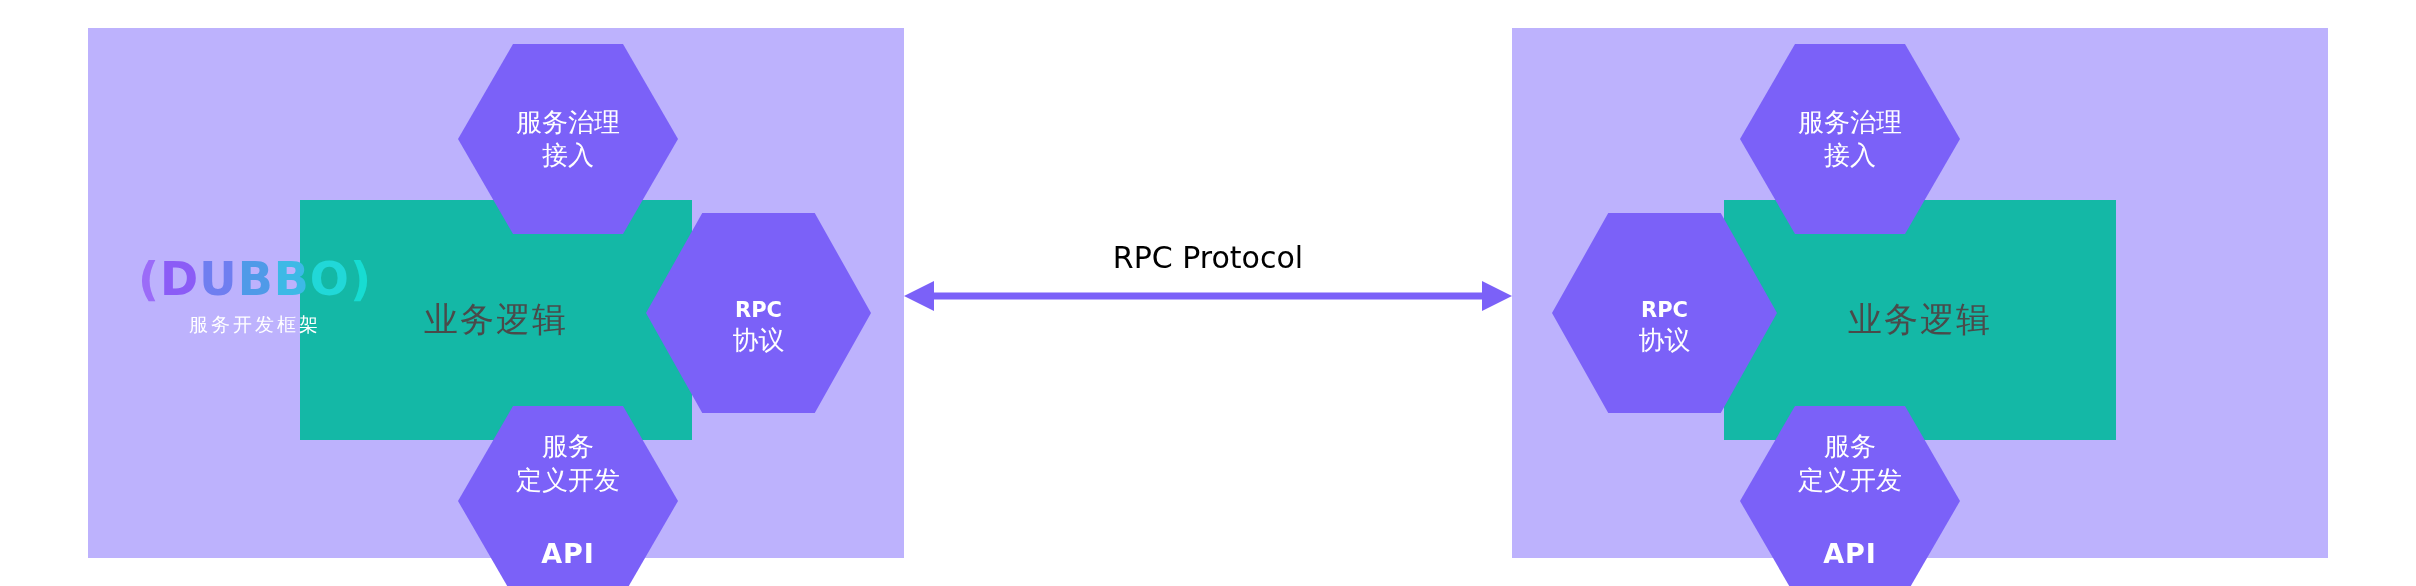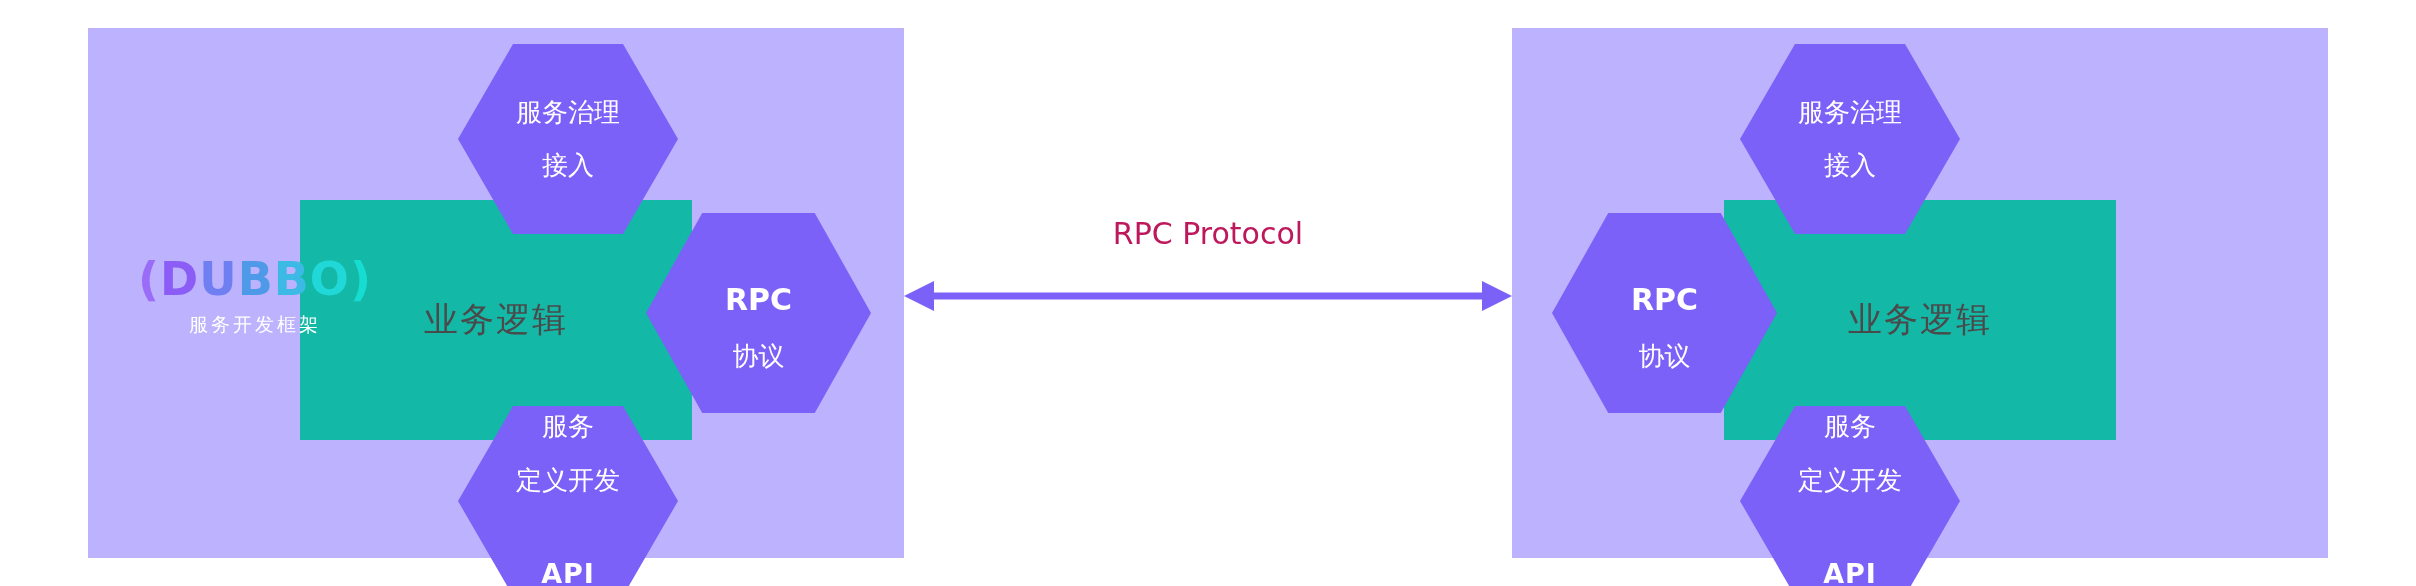--- a/index.html
+++ b/index.html
@@ -36,38 +36,37 @@
   
   .hex {
     position:absolute;
     background:#7b61f8;
     clip-path:polygon(25% 0%, 75% 0%, 100% 50%, 75% 100%, 25% 100%, 0% 50%);
     display:flex; flex-direction:column;
     align-items:center; justify-content:center;
     color:#ffffff; text-align:center;
     font-family:"DejaVu Sans", sans-serif;
     line-height:1.28;
-    gap:20px;
   }
   .hex-top, .hex-bottom { width:220px; height:190px; }
   .hex-rpc { width:225px; height:200px; }
 
   .hex-top    { top:16px;  }
   .hex-bottom { top:378px; }
 
   #hex-top-left      { left:370px; }
   #hex-bottom-left   { left:370px; }
   #hex-rpc-left      { left:558px; top:185px; }
 
   #hex-top-right     { left:228px; }
   #hex-bottom-right  { left:228px; }
   #hex-rpc-right     { left:40px;  top:185px; }
 
   .hex span { display:block; font-size:26px; font-weight:400; }
-  .hex span.big { font-size:30px; font-weight:700;margin-top:28px; }
+  .hex span.big { font-size:21px; font-weight:700;margin-top:28px; }
   .hex span.api { font-size:27px; font-weight:700; letter-spacing:1px;margin-top:40px; }
 
   
   .dubbo {
     position:absolute; top:228px; width:210px;
     display:flex; flex-direction:column; align-items:center;
   }
   #dubbo-left  { left:62px; }
 
   .dubbo-word {
@@ -88,22 +87,22 @@
 
   .dubbo-sub {
     margin-top:10px;
     font-family:"DejaVu Sans", sans-serif;
     font-size:19px; color:#ffffff; letter-spacing:3px;
     white-space:nowrap;
   }
 
   
   #rpc-protocol-label {
-    position:absolute; left:0; right:0; top:216px;
-    text-align:center; font-size:30px; color:#be185d;
+    position:absolute; left:0; right:0; top:240px;
+    text-align:center; font-size:30px; color:#000000;
     font-family:"DejaVu Sans", sans-serif;
     width:2416px;
   }
   #rpc-arrow {
     position:absolute; left:904px; top:280px;
     width:608px; height:32px;
   }
 </style>
 </head>
 <body>

